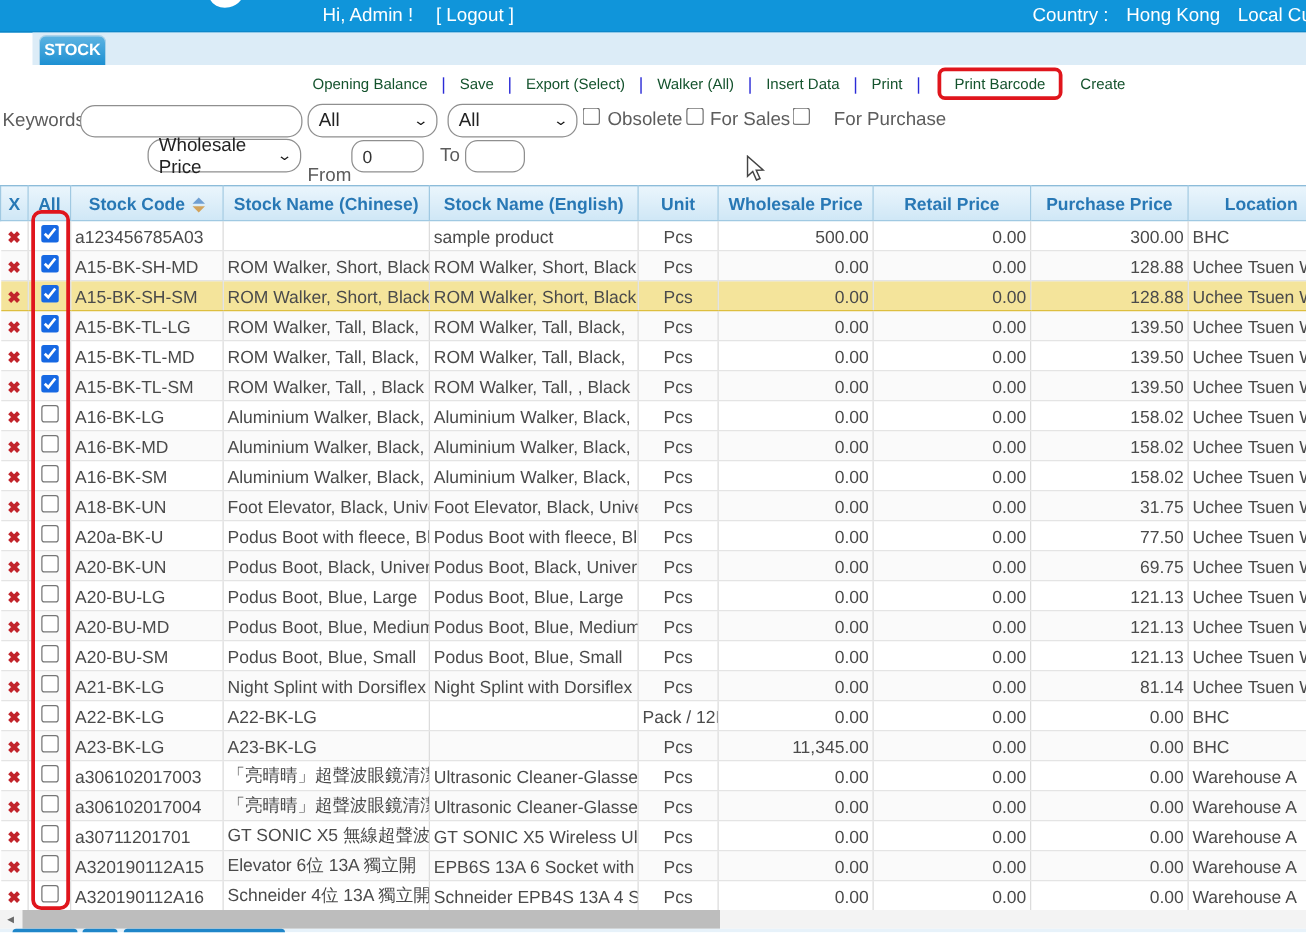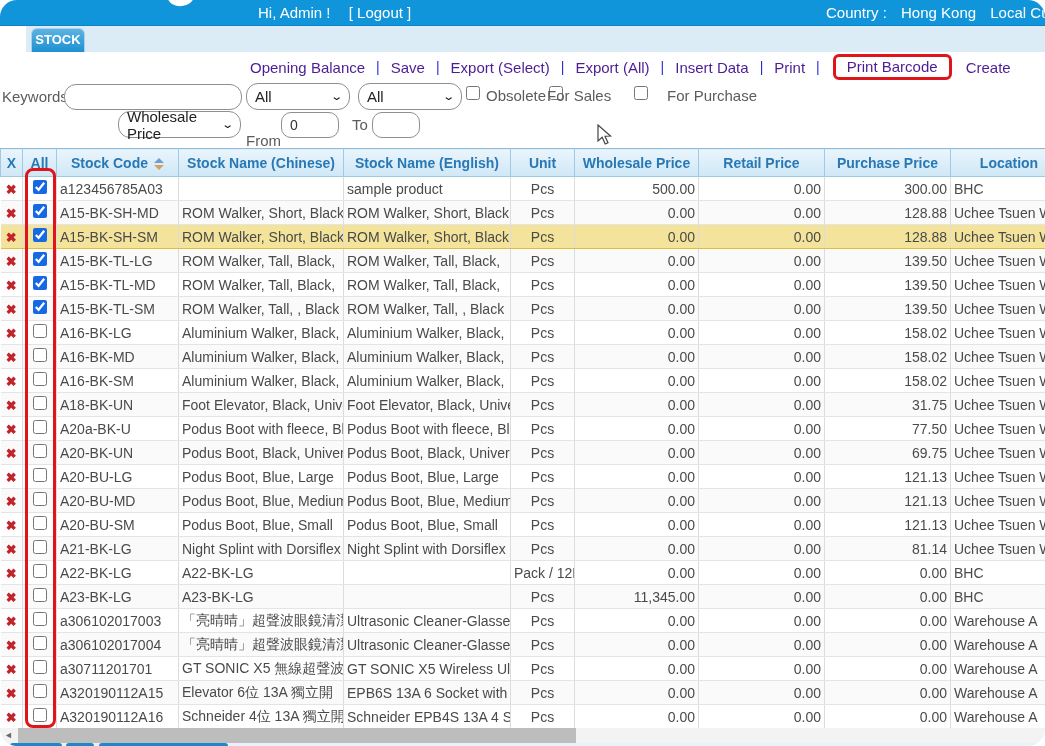--- a/index.html
+++ b/index.html
@@ -1,19 +1,19 @@
 <!DOCTYPE html>
 <html><head>
 <meta charset="utf-8">
 <style>
   * { margin:0; padding:0; box-sizing:border-box; }
   html,body { background:#fff; }
   .screen {
     position:relative; width:1045px; height:746px; overflow:hidden;
-    font-family:"Liberation Sans", sans-serif; background:#ffffff;border-radius:17px;
+    font-family:"Liberation Sans", sans-serif; background:#ffffff;
   }
 
   
   .topbar { position:absolute; left:0; top:0; width:1045px; height:26px;
     background:#1095da; border-bottom:1px solid #0d82c4; color:#fff; font-size:15px; }
   .logo-fragment { position:absolute; left:168px; top:-8px; width:28px; height:14px;
     background:#fff; border-radius:0 0 60% 60% / 0 0 100% 100%; transform:rotate(-12deg); }
   .greeting-wrap { position:absolute; left:258px; top:0; height:26px; line-height:25px; white-space:nowrap; }
   .greeting-wrap .logout { margin-left:14px; cursor:pointer; }
   .country-wrap { position:absolute; left:826px; top:0; height:26px; line-height:25px; white-space:nowrap; }
@@ -21,21 +21,21 @@
 
   
   .tabstrip { position:absolute; left:0; top:26px; width:1045px; height:26px; background:#dcecf7;margin-left:26px; }
   .tab-stock { position:absolute; left:5px; top:2px; width:54px; height:24px;
     background:linear-gradient(#5cb3e2,#1d90d2); border:1px solid #a9d2ea; border-bottom:none;
     border-radius:6px 6px 0 0; color:#fff; font-size:13px; font-weight:bold;
     text-align:center; line-height:22px; cursor:pointer; }
 
   
   .toolbar { position:absolute; left:250px; top:52px; height:30px; display:flex; align-items:center; white-space:nowrap; }
-  .toolbar .lnk { color:#4c1d95; font-size:15px; cursor:pointer;text-align:center; }
+  .toolbar .lnk { color:#14532d; font-size:12px; cursor:pointer;text-align:center; }
   .toolbar .sep { color:#2b2bd7; font-size:14px; margin:0 11px; }
   .redbox-inline { border:3px solid #e0151c; border-radius:6px; padding:1px 11px; margin:0 2px; }
 
   
   .filters { position:absolute; left:0; top:80px; width:1045px; height:66px; background:#fff; }
   .flabel { position:absolute; color:#5c5c5c; font-size:15px; }
   .tinput { position:absolute; height:26px; border:1px solid #8f8f8f; border-radius:12px;
     font-size:14px; padding:0 8px; color:#333; font-family:"Liberation Sans",sans-serif; background:#fff; }
   .fselect { position:absolute; height:27px; border:1px solid #8f8f8f; border-radius:12px;
     background:#fff; font-size:15px; color:#222; display:flex; align-items:center;
@@ -101,21 +101,21 @@
     <div class="tab-stock">STOCK</div>
   </div>
 
   <div class="toolbar">
     <span class="lnk">Opening Balance</span>
     <span class="sep">|</span>
     <span class="lnk">Save</span>
     <span class="sep">|</span>
     <span class="lnk">Export (Select)</span>
     <span class="sep">|</span>
-    <span class="lnk">Export (All)</span>
+    <span class="lnk">Walker (All)</span>
     <span class="sep">|</span>
     <span class="lnk">Insert Data</span>
     <span class="sep">|</span>
     <span class="lnk">Print</span>
     <span class="sep">|</span>
     <span class="redbox-inline"><span class="lnk">Print Barcode</span></span>
     <span class="lnk" style="margin-left:12px;">Create</span>
   </div>
 
   <div class="filters">
@@ -125,21 +125,21 @@
       <span>All</span>
       <span class="chev">⌄</span>
     </div>
     <div class="fselect" style="left:358px; top:3px; width:104px;">
       <span>All</span>
       <span class="chev">⌄</span>
     </div>
     <input type="checkbox" class="fcheck" style="left: 466px; top: 6px;">
     <span class="fchecklabel" style="left:486px; top:7px;">Obsolete</span>
     <input type="checkbox" class="fcheck" style="left: 549px; top: 6px;">
-    <span class="fchecklabel" style="left:547px; top:7px;">For Sales</span>
+    <span class="fchecklabel" style="left:568px; top:7px;">For Sales</span>
     <input type="checkbox" class="fcheck" style="left: 634px; top: 6px;">
     <span class="fchecklabel" style="left:667px; top:7px;">For Purchase</span>
 
     <div class="fselect" style="left:118px; top:31px; width:123px;">
       <span>Wholesale Price</span>
       <span class="chev">⌄</span>
     </div>
     <span class="flabel" style="left:246px; top:52px;">From</span>
     <input class="tinput" style="left: 281px; top: 32px; width: 58px; border-radius: 10px;" value="0">
     <span class="flabel" style="left:352px; top:36px;">To</span>

